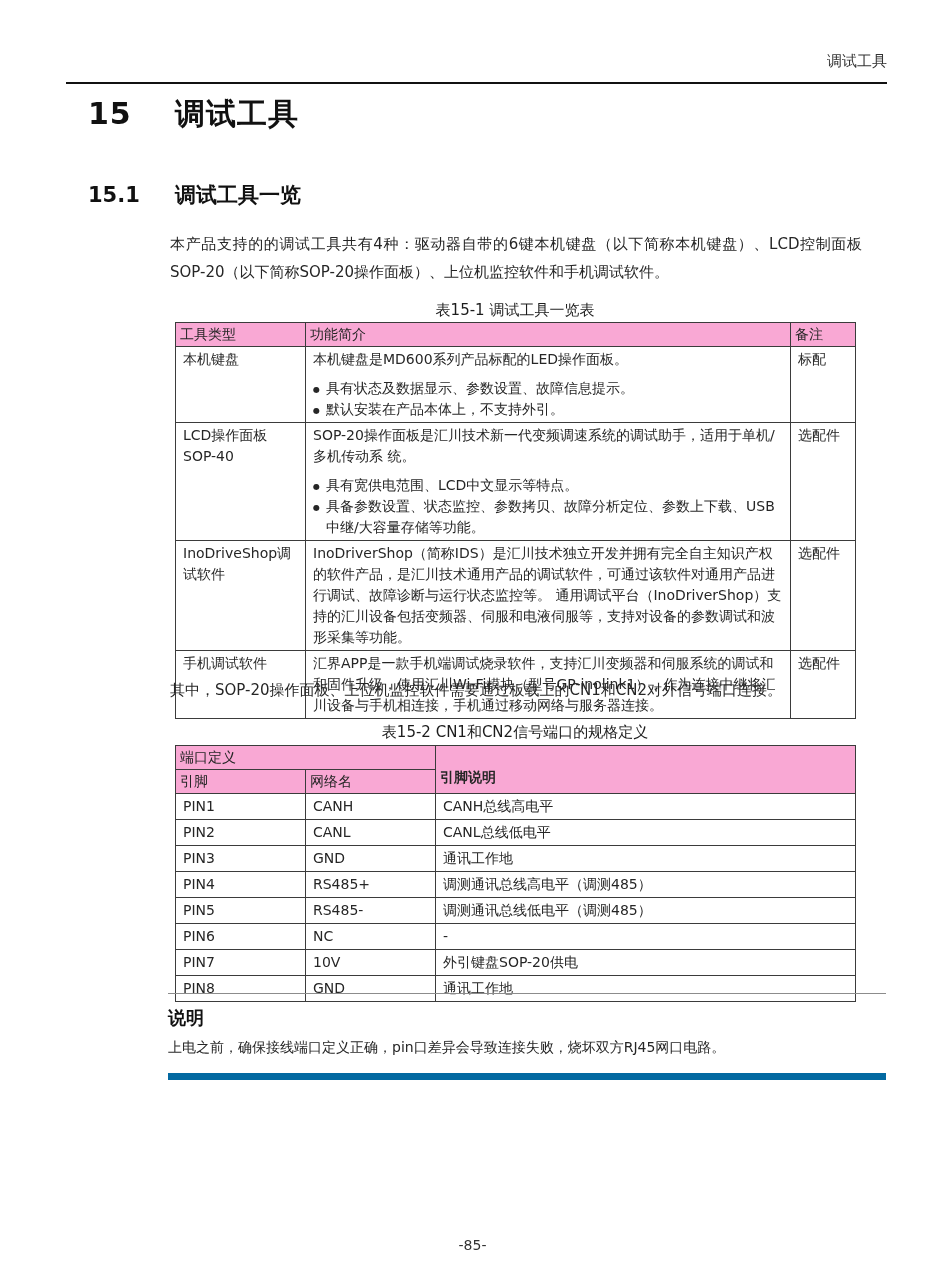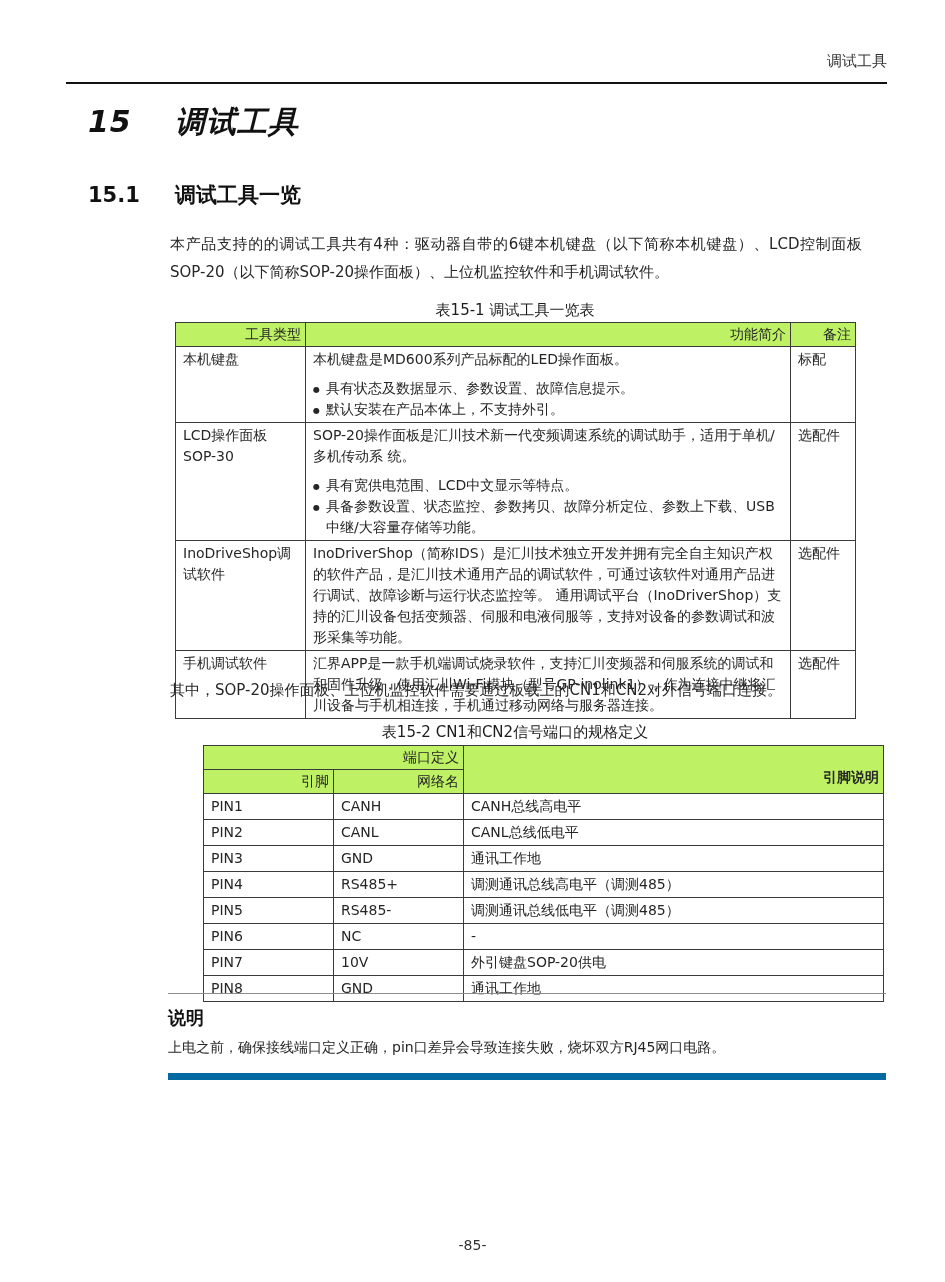--- a/index.html
+++ b/index.html
@@ -20,26 +20,25 @@
     top: 52px; left: 66px; right: 58px;
     text-align: right;
     font-size: 15px;
     color: #333;
     padding-bottom: 11px;
     border-bottom: 2px solid #111;
   }
   
   .chapter-heading {
     position: absolute;
-    top: 102px; left: 88px;
+    top: 94px; left: 88px;
     font-size: 30px;
     font-weight: bold;
     color: #111;
     letter-spacing: 1px;
-    font-style: italic;
   }
   .chapter-heading .num { display: inline-block; width: 87px; }
   
   .section-heading {
     position: absolute;
     top: 181px; left: 88px;
     font-size: 21px;
     font-weight: bold;
     color: #111;
   }
@@ -71,31 +70,31 @@
   
   table.doc-table {
     position: absolute;
     left: 175px; width: 680px;
     border-collapse: collapse;
     table-layout: fixed;
     font-size: 14px;
     color: #262626;
   }
   .tbl1 { top: 322px; }
-  .tbl2 { top: 745px; margin-left: 28px; }
+  .tbl2 { top: 745px; }
   table.doc-table th, table.doc-table td {
     border: 1px solid #3b3b3b;
     padding: 2px 7px;
     vertical-align: top;
     font-weight: normal;
     line-height: 21px;
   }
   table.doc-table th {
-    background: #bef264;
-    text-align: right;
+    background: #f9a8d4;
+    text-align: left;
     vertical-align: middle;
     height: 22px;
     padding: 1px 4px;
   }
   .tbl1 td { padding-top: 3px; padding-bottom: 6px; }
   .desc-lead { margin-bottom: 8px; }
   .desc-only { margin-bottom: 0; }
   ul.feat-list { list-style: none; margin: 0; padding: 0; }
   ul.feat-list li { padding-left: 13px; position: relative; }
   ul.feat-list li::before {
@@ -169,21 +168,21 @@
       <td>
         <div class="desc-lead">本机键盘是MD600系列产品标配的LED操作面板。</div>
         <ul class="feat-list">
           <li>具有状态及数据显示、参数设置、故障信息提示。</li>
           <li>默认安装在产品本体上，不支持外引。</li>
         </ul>
       </td>
       <td>标配</td>
     </tr>
     <tr>
-      <td>LCD操作面板SOP-30</td>
+      <td>LCD操作面板SOP-40</td>
       <td>
         <div class="desc-lead">SOP-20操作面板是汇川技术新一代变频调速系统的调试助手，适用于单机/多机传动系 统。</div>
         <ul class="feat-list">
           <li>具有宽供电范围、LCD中文显示等特点。</li>
           <li>具备参数设置、状态监控、参数拷贝、故障分析定位、参数上下载、USB中继/大容量存储等功能。</li>
         </ul>
       </td>
       <td>选配件</td>
     </tr>
     <tr>

